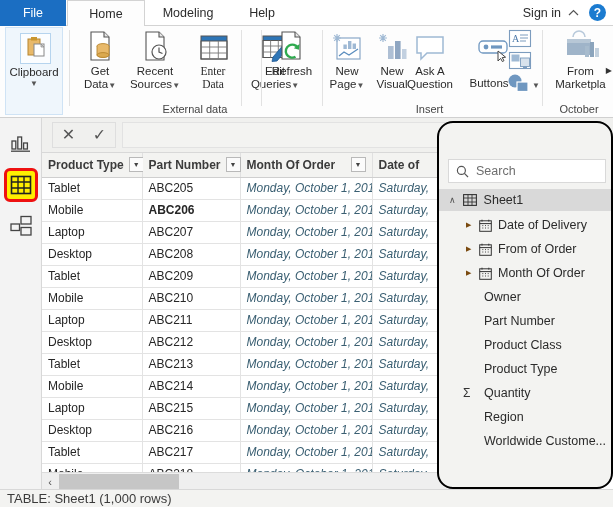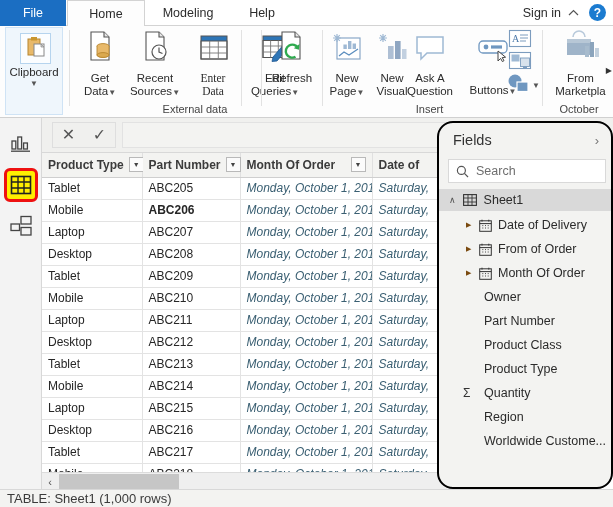--- a/index.html
+++ b/index.html
@@ -68,21 +68,21 @@
   .rgroup-sep {
     position: absolute; top: 4px; width: 1px; height: 76px; background: #e2e2e2;
   }
   .rbtn {
     position: absolute; top: 2px;
     display: flex; flex-direction: column; align-items: center;
     cursor: default;
   }
   .rbtn .ico { height: 34px; display: flex; align-items: flex-end; justify-content: center; }
   .rbtn .lbl {
-    margin-top: 10px; font-size: 11.5px; line-height: 12.5px;
+    margin-top: 3px; font-size: 11.5px; line-height: 12.5px;
     text-align: center; color: #2b2b2b; white-space: pre-line;
   }
   .caret { font-size: 8px; color: #555; }
 
   .clipgroup {
     position: absolute; left: 5px; top: 1px; width: 58px; height: 88px;
     background: #eff6fc; border: 1px solid #cfe3f5;
   }
   .clipbox {
     position: absolute; left: 14px; top: 5px; width: 31px; height: 31px;
@@ -588,24 +588,20 @@
     </div>
 
     <div class="hscroll">
       <div class="hs-arrow" style="left:0;">‹</div>
       <div class="hs-thumb"></div>
       <div class="hs-arrow" style="right:0;">›</div>
     </div>
   </div>
 
   <div class="fieldspane">
-    <div class="fp-head">
-      <span class="fp-title">Fields</span>
-      <span class="fp-collapse">›</span>
-    </div>
     <div class="fp-search">
       <svg width="13" height="13" viewBox="0 0 13 13">
         <circle cx="5.4" cy="5.4" r="4" fill="none" stroke="#555" stroke-width="1.2"></circle>
         <path d="M8.4 8.4 L12 12" stroke="#555" stroke-width="1.2"></path>
       </svg>
       <span class="txt">Search</span>
     </div>
     <div class="fp-tablerow">
       <span style="font-size:9px;color:#555;">∧</span>
       <svg width="14" height="12" viewBox="0 0 14 12">

